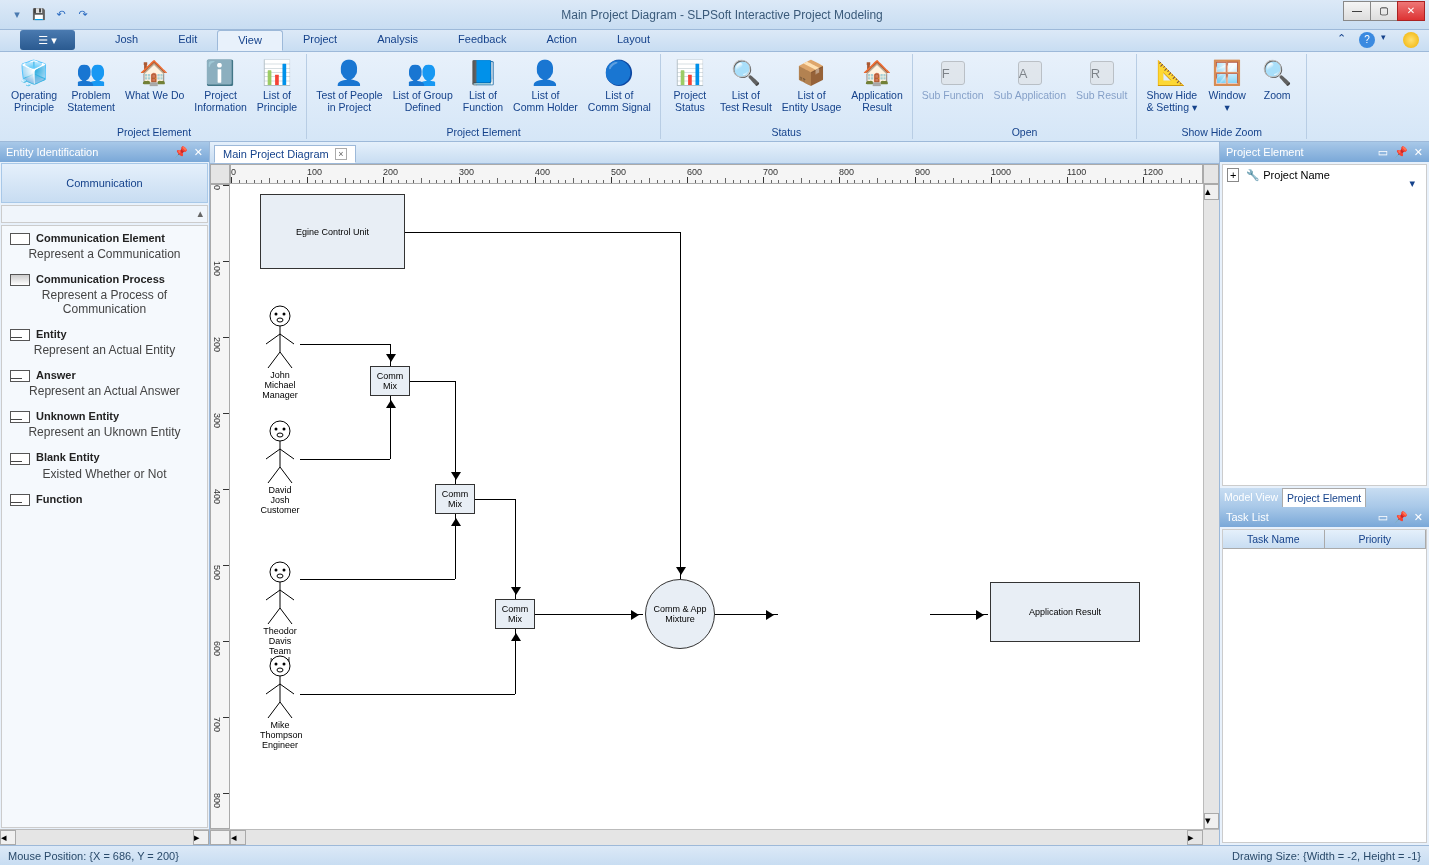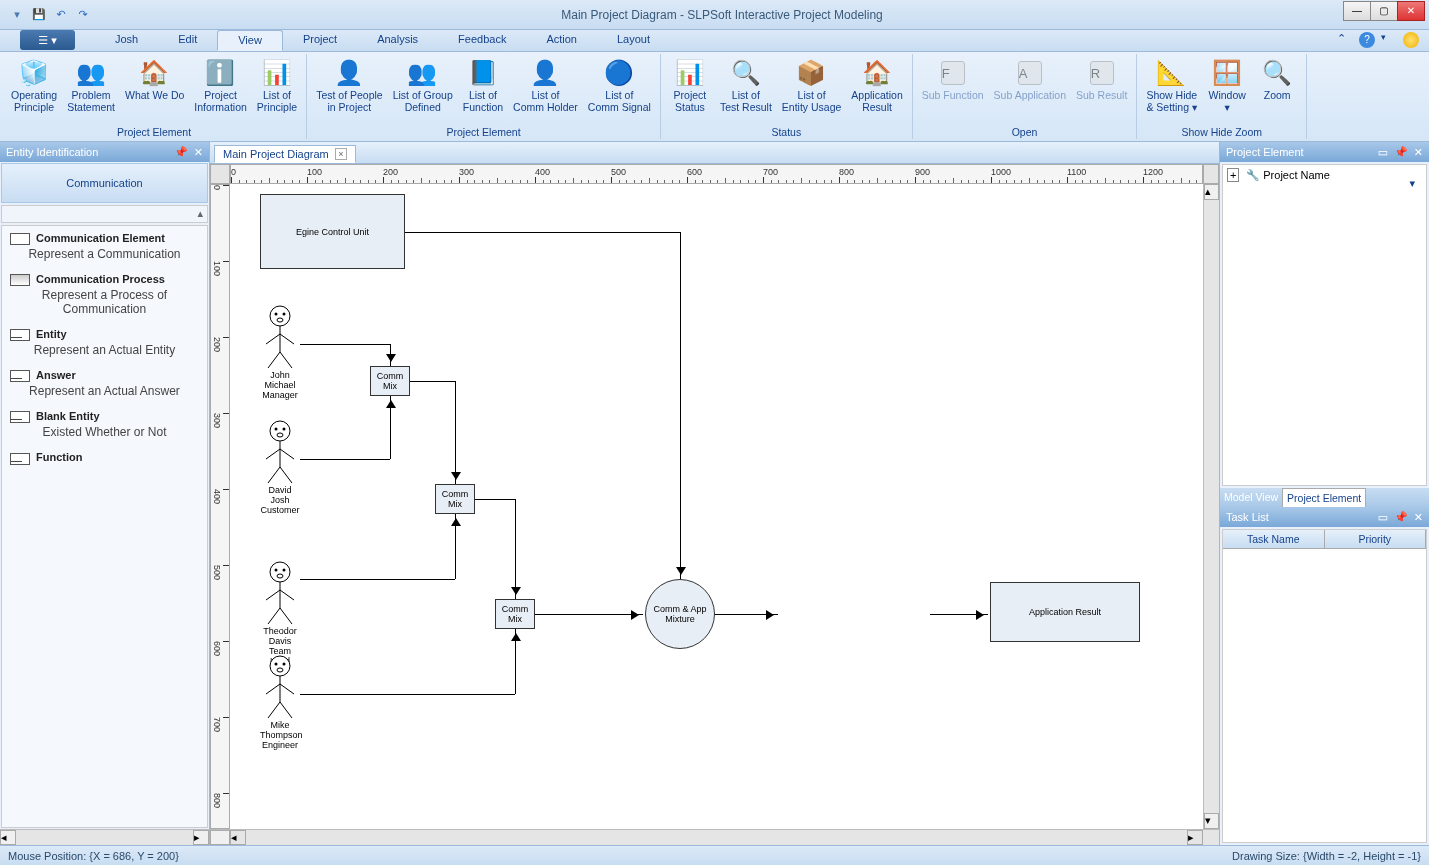--- a/index.html
+++ b/index.html
@@ -281,20 +281,24 @@
           <div><span class="toolicon" style="background:linear-gradient(#ccc,#fff);"></span><b>Communication Process</b></div>
           <div class="tooldesc">Represent a Process of Communication</div>
         </div>
         <div class="toolitem">
           <div><span class="toolicon" style="">—</span><b>Entity</b></div>
           <div class="tooldesc">Represent an Actual Entity</div>
         </div>
         <div class="toolitem">
           <div><span class="toolicon" style="">—</span><b>Answer</b></div>
           <div class="tooldesc">Represent an Actual Answer</div>
+        </div>
+        <div class="toolitem">
+          <div><span class="toolicon" style="">—</span><b>Unknown Entity</b></div>
+          <div class="tooldesc">Represent an Uknown Entity</div>
         </div>
         <div class="toolitem">
           <div><span class="toolicon" style="">—</span><b>Blank Entity</b></div>
           <div class="tooldesc">Existed Whether or Not</div>
         </div>
         <div class="toolitem">
           <div><span class="toolicon" style="">—</span><b>Function</b></div>
         </div>
       </div>
     <div class="hscroll">

